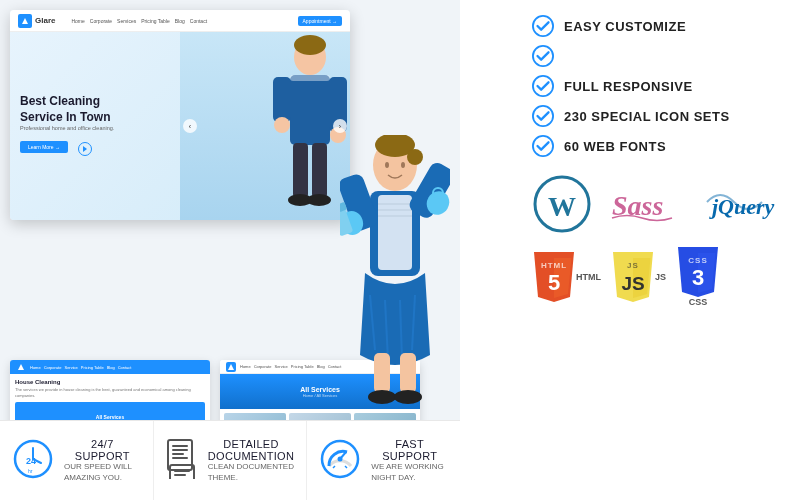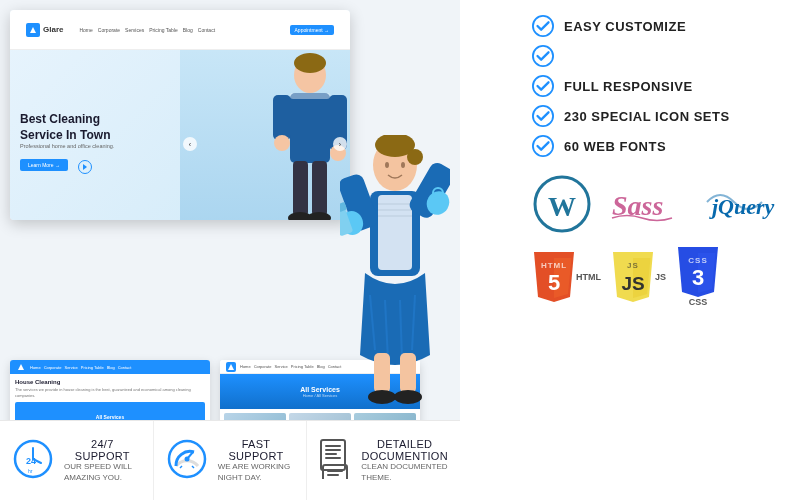--- a/index.html
+++ b/index.html
@@ -31,24 +31,24 @@
       width: 340px;
       height: 210px;
       background: linear-gradient(135deg, #e8f4fd 0%, #d0eaf8 100%);
       border-radius: 4px;
       overflow: hidden;
       box-shadow: 0 4px 15px rgba(0,0,0,0.2);
     }
 
     .hero-nav {
       background: #fff;
-      height: 40px;
-      display: flex;
-      align-items: center;
-      padding: 0 16px;
+      height: 22px;
+      display: flex;
+      align-items: center;
+      padding: 0 8px;
       gap: 6px;
       border-bottom: 1px solid #eee;
     }
 
     .hero-logo {
       display: flex;
       align-items: center;
       gap: 3px;
     }
 
@@ -569,54 +569,54 @@
         </svg>
       </div>
       <div class="bottom-text-wrap">
         <div class="bottom-title">24/7 SUPPORT</div>
         <div class="bottom-subtitle">OUR SPEED WILL AMAZING YOU.</div>
       </div>
     </div>
 
     <div class="bottom-item">
       <div class="bottom-icon-wrap">
-        <svg width="42" height="42" viewBox="0 0 42 42">
-          <circle cx="21" cy="21" r="18" fill="none" stroke="#1e90ff" stroke-width="2.5"></circle>
-          <path d="M10 28 A14 14 0 0 1 32 28" fill="none" stroke="#ddd" stroke-width="3"></path>
-          <path d="M10 28 A14 14 0 0 1 28 14" fill="none" stroke="#1e90ff" stroke-width="3"></path>
-          <line x1="21" y1="21" x2="27" y2="14" stroke="#1e90ff" stroke-width="2" stroke-linecap="round"></line>
-          <circle cx="21" cy="21" r="2.5" fill="#1e90ff"></circle>
-          <line x1="14" y1="30" x2="16" y2="28" stroke="#1e90ff" stroke-width="1.5"></line>
-          <line x1="28" y1="30" x2="26" y2="28" stroke="#1e90ff" stroke-width="1.5"></line>
-        </svg>
-      </div>
-      <div class="bottom-text-wrap">
-        <div class="bottom-title">FAST SUPPORT</div>
-        <div class="bottom-subtitle">WE ARE WORKING NIGHT DAY.</div>
-      </div>
-    </div>
-
-    <div class="bottom-item">
-      <div class="bottom-icon-wrap">
         <svg width="32" height="40" viewBox="0 0 32 40">
           <rect x="2" y="1" width="24" height="30" rx="2" fill="none" stroke="#555" stroke-width="2"></rect>
           <rect x="6" y="6" width="16" height="2" rx="1" fill="#555"></rect>
           <rect x="6" y="10" width="16" height="2" rx="1" fill="#555"></rect>
           <rect x="6" y="14" width="12" height="2" rx="1" fill="#555"></rect>
           <rect x="6" y="18" width="16" height="2" rx="1" fill="#555"></rect>
           <rect x="4" y="26" width="24" height="30" rx="2" fill="none" stroke="#555" stroke-width="2"></rect>
           <rect x="8" y="31" width="16" height="2" rx="1" fill="#555"></rect>
           <rect x="8" y="35" width="12" height="2" rx="1" fill="#555"></rect>
         </svg>
       </div>
       <div class="bottom-text-wrap">
         <div class="bottom-title">DETAILED DOCUMENTION</div>
         <div class="bottom-subtitle">CLEAN DOCUMENTED THEME.</div>
       </div>
     </div>
+
+    <div class="bottom-item">
+      <div class="bottom-icon-wrap">
+        <svg width="42" height="42" viewBox="0 0 42 42">
+          <circle cx="21" cy="21" r="18" fill="none" stroke="#1e90ff" stroke-width="2.5"></circle>
+          <path d="M10 28 A14 14 0 0 1 32 28" fill="none" stroke="#ddd" stroke-width="3"></path>
+          <path d="M10 28 A14 14 0 0 1 28 14" fill="none" stroke="#1e90ff" stroke-width="3"></path>
+          <line x1="21" y1="21" x2="27" y2="14" stroke="#1e90ff" stroke-width="2" stroke-linecap="round"></line>
+          <circle cx="21" cy="21" r="2.5" fill="#1e90ff"></circle>
+          <line x1="14" y1="30" x2="16" y2="28" stroke="#1e90ff" stroke-width="1.5"></line>
+          <line x1="28" y1="30" x2="26" y2="28" stroke="#1e90ff" stroke-width="1.5"></line>
+        </svg>
+      </div>
+      <div class="bottom-text-wrap">
+        <div class="bottom-title">FAST SUPPORT</div>
+        <div class="bottom-subtitle">WE ARE WORKING NIGHT DAY.</div>
+      </div>
+    </div>
   </div>
 
   <div style="position:absolute;right:10px;bottom:85px;width:110px;height:280px;z-index:10;">
     <svg width="110" height="280" viewBox="0 0 110 280" xmlns="http://www.w3.org/2000/svg">
 
       <ellipse cx="55" cy="30" rx="22" ry="26" fill="#f4c4a0"></ellipse>
 
       <ellipse cx="55" cy="10" rx="20" ry="12" fill="#8B6914"></ellipse>
       <ellipse cx="75" cy="22" rx="8" ry="8" fill="#8B6914"></ellipse>
 

